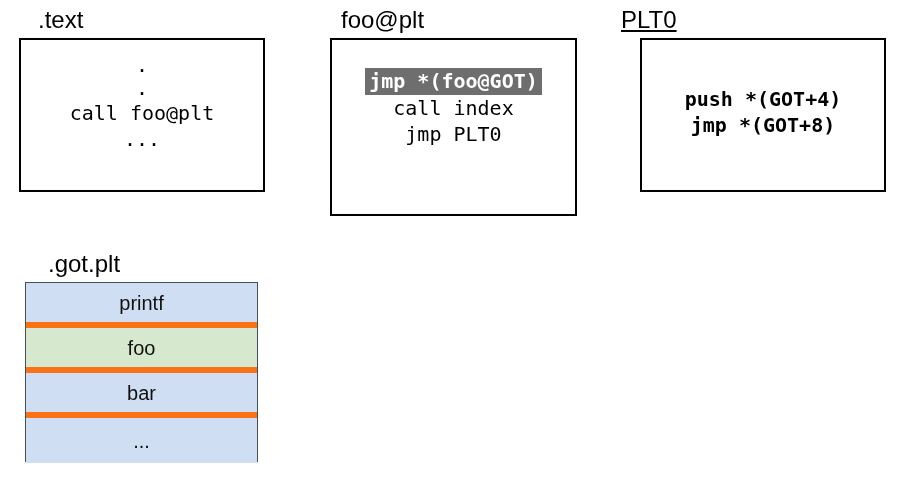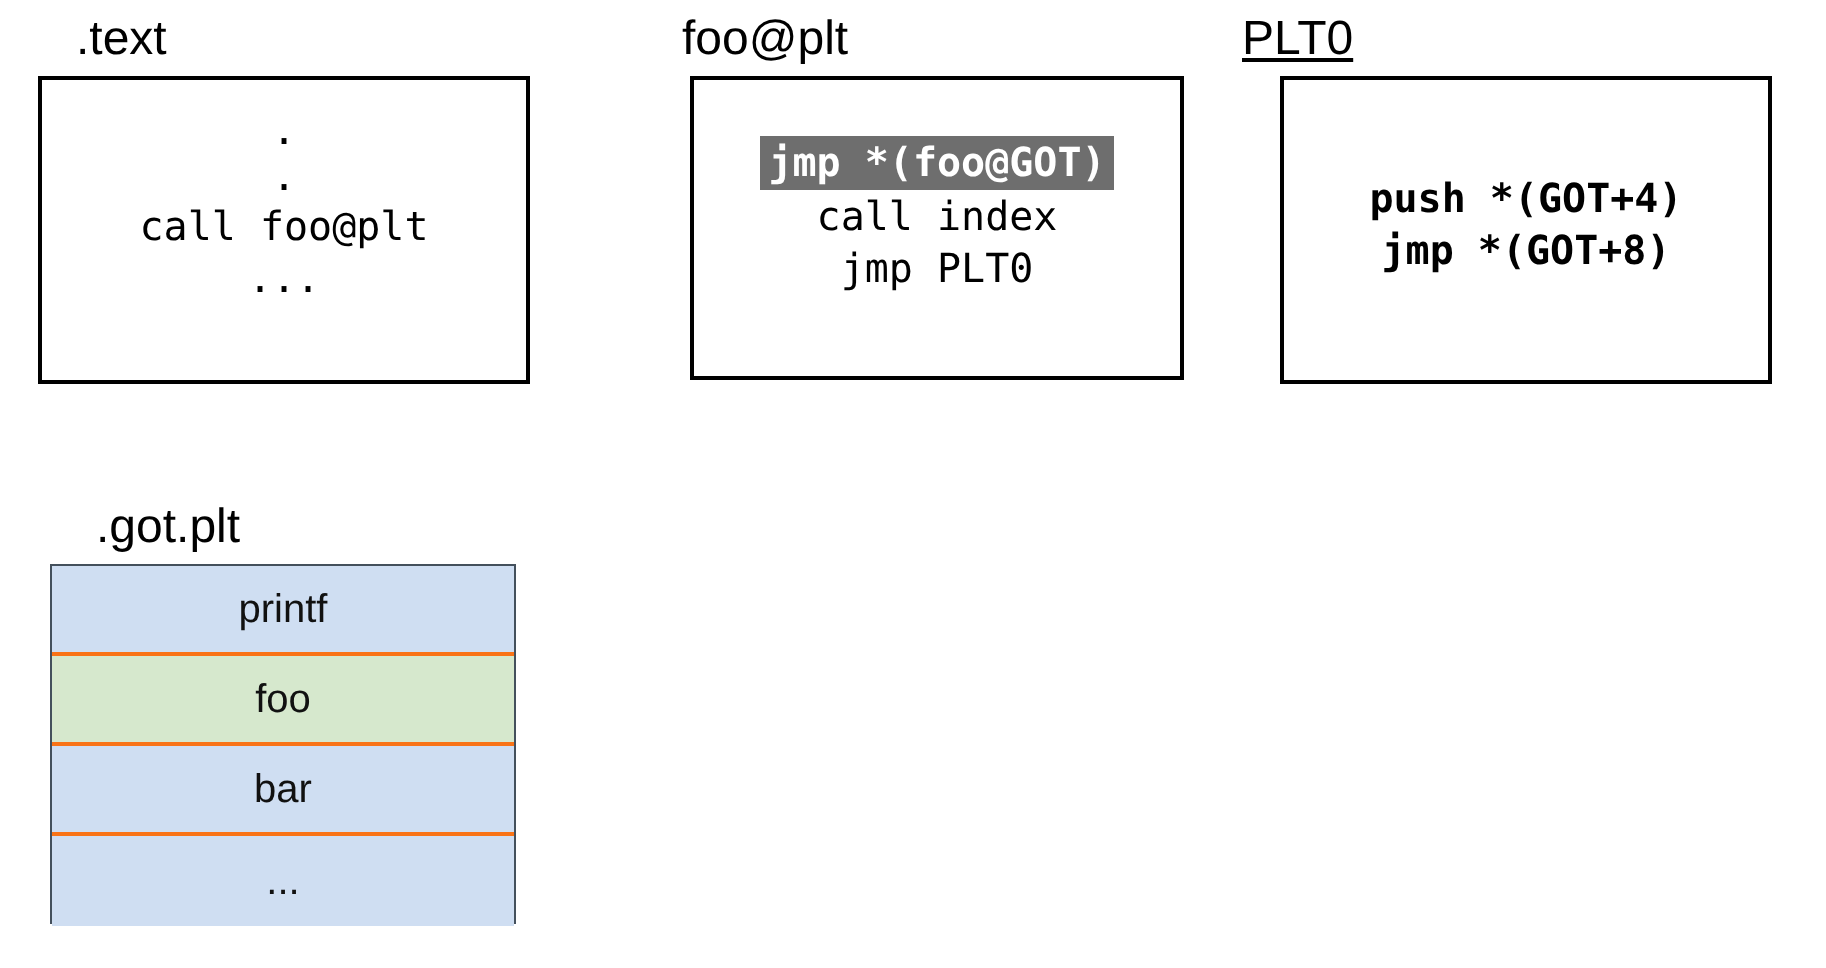--- a/index.html
+++ b/index.html
@@ -62,21 +62,21 @@
     font-weight: bold;
     padding: 1px 4px 2px 4px;
     line-height: 24px;
   }
 
   
   #box-text { left: 19px; top: 38px; width: 246px; height: 154px; }
   #box-text .code-lines { padding-top: 14px; }
 
   
-  #box-plt { left: 330px; top: 38px; width: 247px; height: 152px; margin-left: 15px; }
+  #box-plt { left: 330px; top: 38px; width: 247px; height: 178px; }
   #box-plt .code-lines { padding-top: 28px; }
 
   
   #box-plt0 { left: 640px; top: 38px; width: 246px; height: 154px; font-weight: bold; }
   #box-plt0 .code-lines { padding-top: 46px; }
 
   
   #cap-text  { left: 38px;  top: 10px; }
   #cap-plt   { left: 341px; top: 10px; }
   #cap-plt0  { left: 621px; top: 10px; text-decoration: underline; }
@@ -89,21 +89,21 @@
     top: 282px;
     width: 233px;
     height: 180px;
     border: 1px solid #44505c;
     border-collapse: collapse;
     box-sizing: border-box;
   }
   #got-table .got-row {
     height: 45px;
     box-sizing: border-box;
-    border-bottom: 2px solid #f97316;
+    border-bottom: 6px solid #f97316;
     display: flex;
     align-items: center;
     justify-content: center;
     font-family: "Liberation Sans", sans-serif;
     font-size: 20px;
     line-height: 20px;
     color: #111111;
   }
   #got-table .got-row:last-child { border-bottom: none; }
   .got-row.blue  { background: #cfdef2; }

